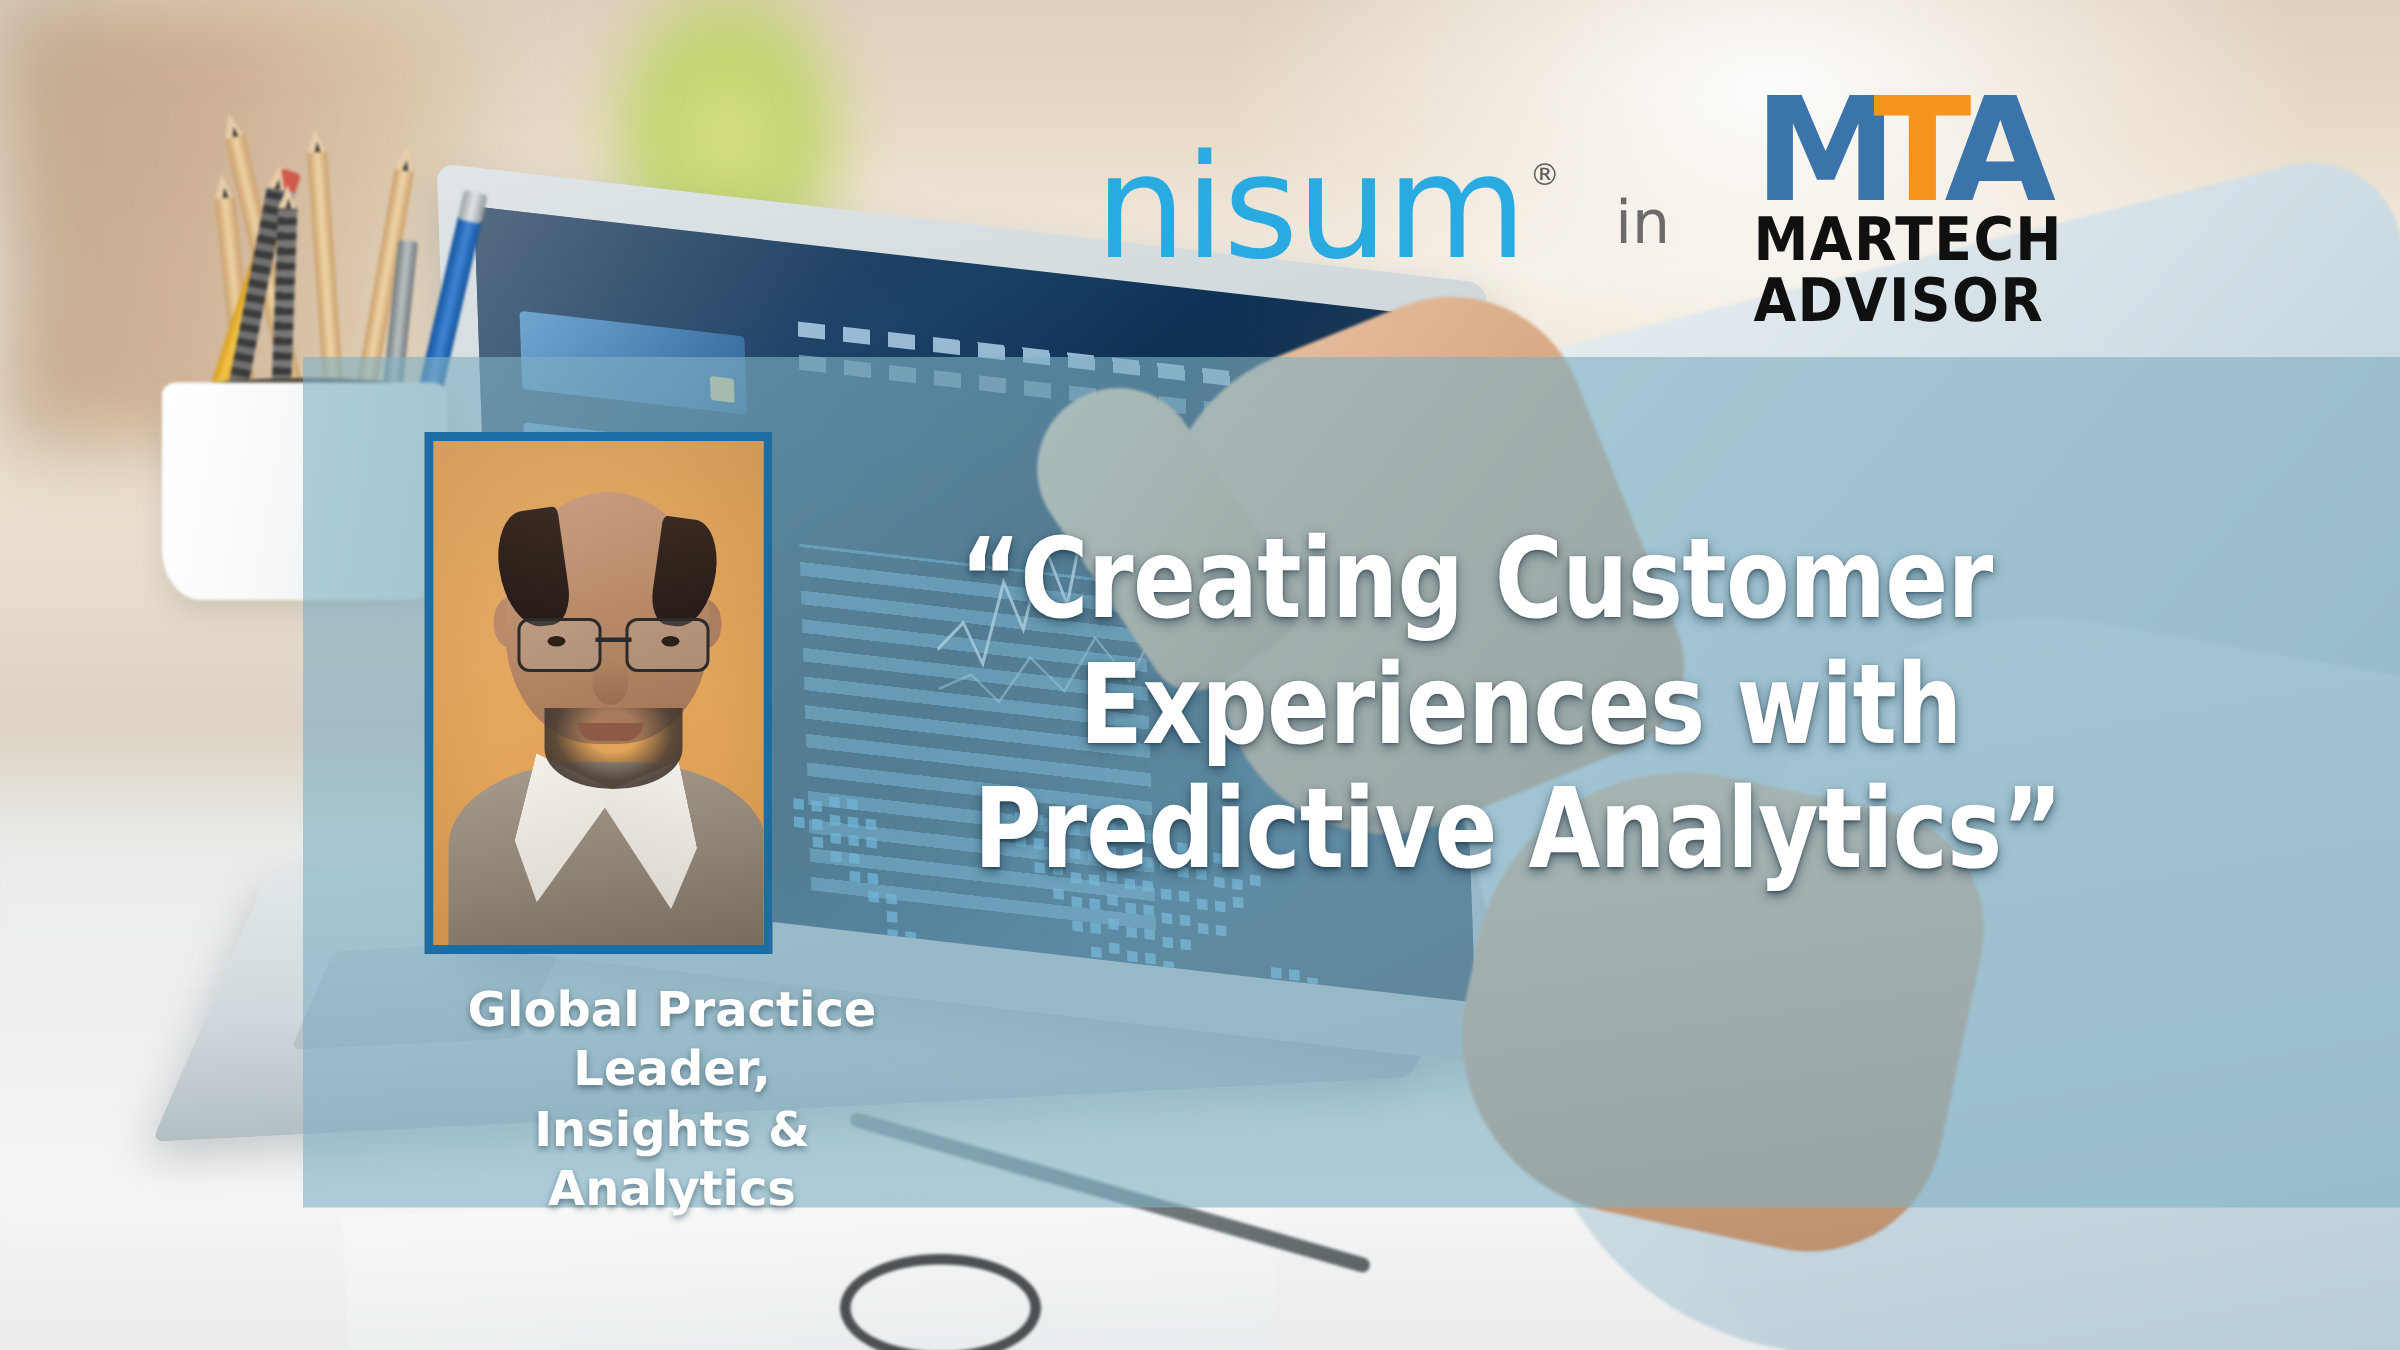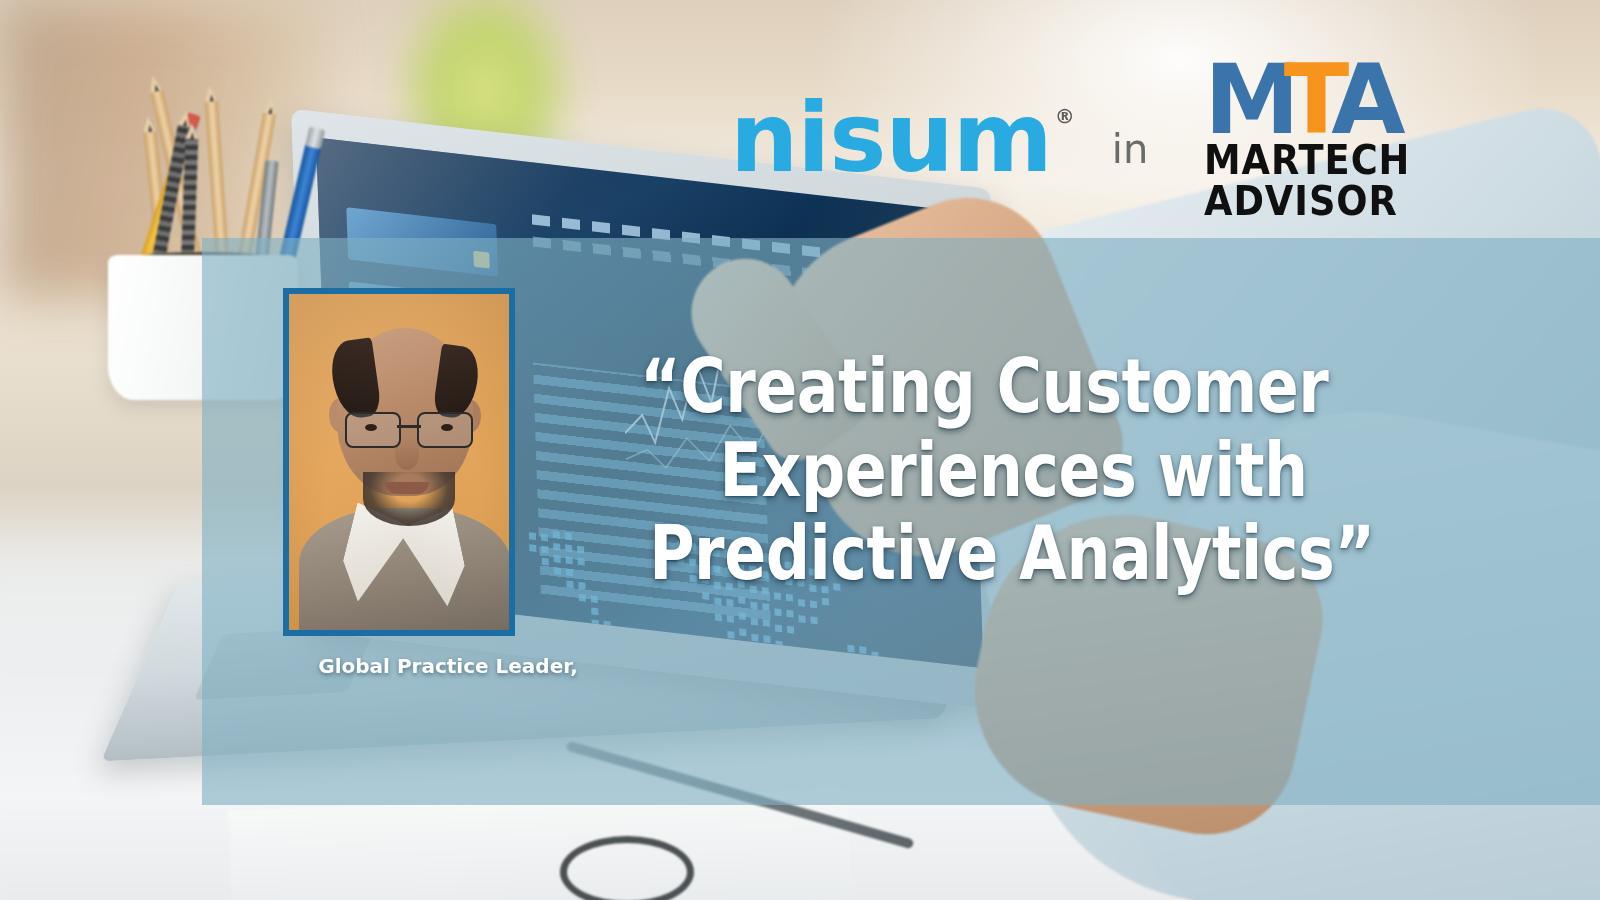--- a/index.html
+++ b/index.html
@@ -295,21 +295,21 @@
     left: 730px; top: 55px;
     display: flex;
     align-items: center;
     gap: 0px;
   }
   .nisum-logo {
     position: relative;
     color: #29abe2;
     font-family: "DejaVu Sans", sans-serif;
     font-size: 96px;
-    font-weight: 700;
+    font-weight: 400;
     letter-spacing: -1px;
     line-height: 1;
   }
   .nisum-reg {
     position: absolute;
     right: -22px; top: 16px;
     font-size: 20px;
     color: #5a5a5a;
   }
   .in-word {
@@ -478,21 +478,21 @@
   }
   .speaker-name {
     font-family: "DejaVu Sans", sans-serif;
     font-size: 33px;
     font-weight: 700;
     line-height: 1.12;
     letter-spacing: .2px;
   }
   .speaker-title {
     font-family: "DejaVu Sans", sans-serif;
-    font-size: 20px;
+    font-size: 32px;
     font-weight: 700;
     line-height: 1.22;
     margin-top: 2px;
   }
 
   
   .quote-block {
     position: absolute;
     left: 640px; top: 345px;
     width: 790px;
@@ -740,20 +740,21 @@
         <span class="p-lens right"></span>
         <span class="p-bridge"></span>
         <span class="p-eye l"></span>
         <span class="p-eye r"></span>
       </div>
     </div>
   </div>
 
   <div class="speaker-block">
     <div class="speaker-title">Global Practice Leader,</div>
+    <div class="speaker-title">Insights &amp; Analytics</div>
   </div>
 
   <div class="quote-block">
     <div class="quote-line l1">“Creating Customer</div>
     <div class="quote-line l2">Experiences with</div>
     <div class="quote-line l3">Predictive Analytics”</div>
   </div>
 
 </div>
 

